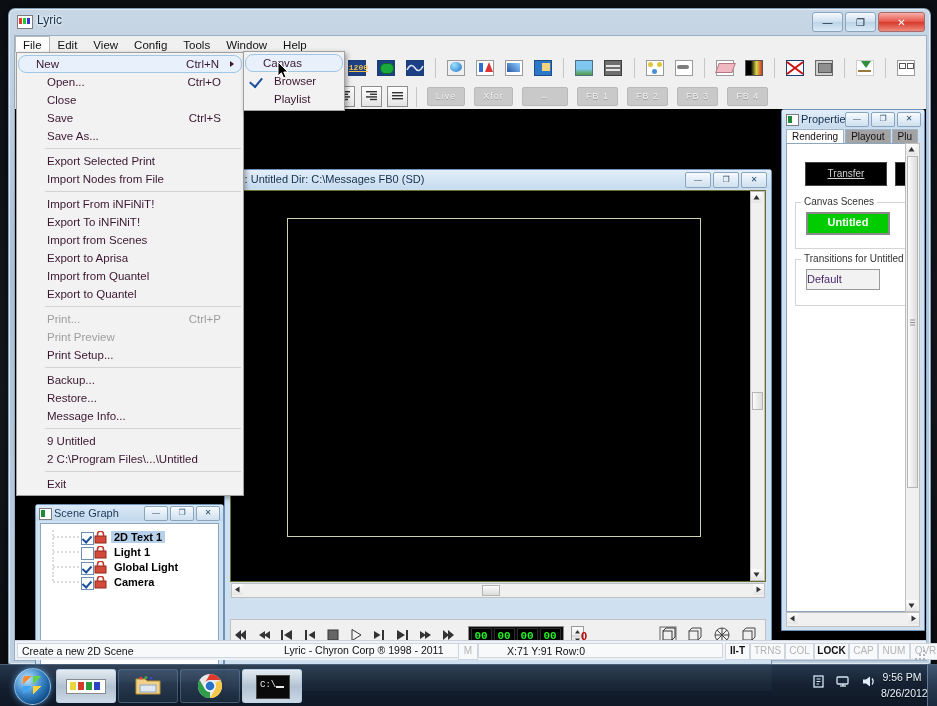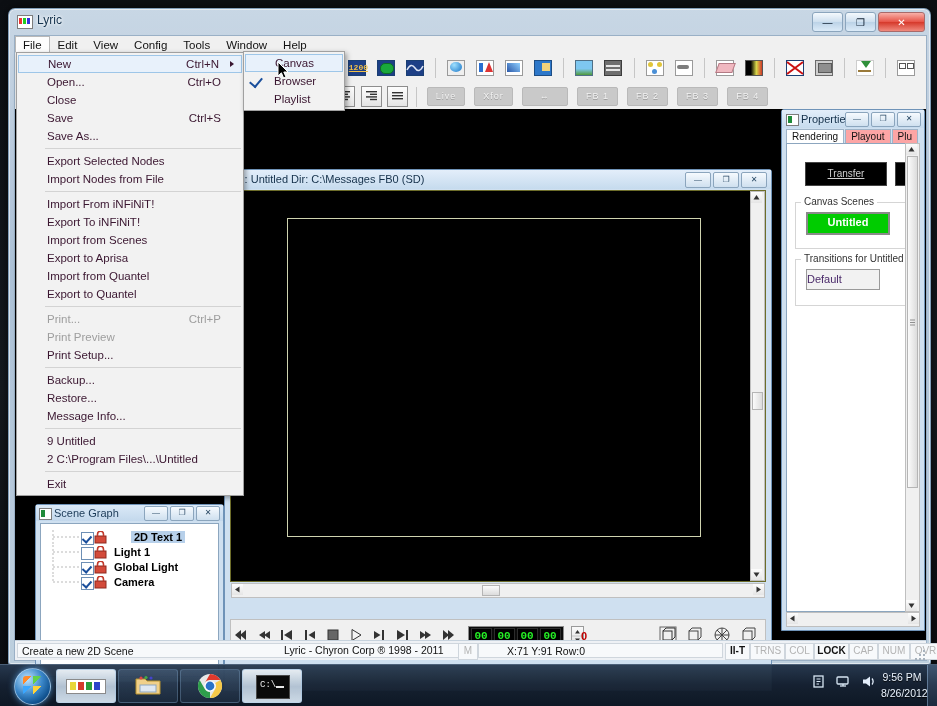--- a/index.html
+++ b/index.html
@@ -71,21 +71,21 @@
   .sgtitle .bg{position:absolute;right:3px;top:1px;display:flex;gap:2px;}
   .sgtitle .bg i{width:22px;height:13px;border:1px solid #8ba5bd;border-radius:2px;background:linear-gradient(180deg,#f6fafe,#cfe0ef);
                  font-style:normal;font-size:8px;color:#2a4a66;text-align:center;line-height:12px;}
   .sgbody{position:absolute;left:4px;top:18px;right:4px;bottom:4px;background:#fff;border:1px solid #8ca6bf;overflow:hidden;}
   .node{height:15px;position:relative;}
   .node .tree{position:absolute;left:4px;top:0;width:36px;height:15px;}
   .node .chk{position:absolute;left:40px;top:2px;width:11px;height:11px;border:1px solid #6d8fb5;background:#fff;}
   .node .chk.on:after{content:"";position:absolute;left:2px;top:1px;width:4px;height:7px;border:solid #1a4f9c;border-width:0 2px 2px 0;transform:rotate(42deg);}
   .node .lock{position:absolute;left:53px;top:1px;width:13px;height:13px;}
   .node .lbl{position:absolute;left:70px;top:1px;font-size:11px;font-weight:bold;color:#000;padding:0 3px;}
-  .node .lbl.sel{background:#b7d0ea;color:#000;margin-left:20px;}
+  .node .lbl.sel{background:#b7d0ea;color:#000;}
 
   
   .cvwin{position:absolute;left:209px;top:60px;width:546px;height:520px;background:#cfe0f0;border:1px solid #6f93b8;border-radius:3px 3px 0 0;}
   .cvtitle{position:absolute;left:0;top:0;right:0;height:19px;background:linear-gradient(180deg,#e3eefa,#c6dbee);}
   .cvtitle .tx{position:absolute;left:8px;top:3px;font-size:11px;color:#14304a;}
   .cvtitle .bg{position:absolute;right:4px;top:2px;display:flex;gap:2px;}
   .cvtitle .bg i{width:24px;height:14px;border:1px solid #8ba5bd;border-radius:2px;background:linear-gradient(180deg,#f6fafe,#cfe0ef);
                  font-style:normal;font-size:8px;color:#2a4a66;text-align:center;line-height:13px;}
   .cvstage{position:absolute;left:5px;top:20px;right:5px;height:390px;background:#000;border:1px solid #6d6d2a;overflow:hidden;}
   .safe{position:absolute;left:56px;top:27px;width:412px;height:317px;border:1px solid #cfd3b0;}
@@ -110,21 +110,21 @@
   
   .prwin{position:absolute;left:766px;top:0px;width:142px;height:520px;background:#cfe0f0;border:1px solid #6f93b8;border-radius:3px 3px 0 0;}
   .prtitle{position:absolute;left:0;top:0;right:0;height:18px;background:linear-gradient(180deg,#e3eefa,#c6dbee);}
   .prtitle .ic{position:absolute;left:4px;top:4px;width:11px;height:10px;background:#fff;border:1px solid #7d7d7d;}
   .prtitle .ic b{position:absolute;left:1px;top:1px;width:4px;height:7px;background:#1f8b3a;display:block;}
   .prtitle .tx{position:absolute;left:19px;top:3px;font-size:11px;color:#14304a;}
   .prtitle .bg{position:absolute;right:3px;top:2px;display:flex;gap:2px;}
   .prtitle .bg i{width:22px;height:13px;border:1px solid #8ba5bd;border-radius:2px;background:linear-gradient(180deg,#f6fafe,#cfe0ef);
                  font-style:normal;font-size:8px;color:#2a4a66;text-align:center;line-height:12px;}
   .prtabs{position:absolute;left:4px;top:19px;right:4px;height:15px;}
-  .prtab{float:left;height:14px;padding:0 5px;border:1px solid #9fb4c8;border-bottom:none;background:#fca5a5;font-size:10px;line-height:14px;color:#111;margin-right:1px;}
+  .prtab{float:left;height:14px;padding:0 5px;border:1px solid #9fb4c8;border-bottom:none;background:#a3a3a3;font-size:10px;line-height:14px;color:#111;margin-right:1px;}
   .prtab.sel{background:#fff;}
   .prspin{float:right;}
   .prspin i{float:left;width:10px;height:14px;border:1px solid #9fb4c8;background:linear-gradient(180deg,#fafcff,#dde7f1);font-style:normal;font-size:8px;text-align:center;line-height:13px;color:#26558c;}
   .prbody{position:absolute;left:4px;top:33px;right:4px;bottom:18px;background:#fff;border:1px solid #8ca6bf;overflow:hidden;}
   .blkbtn{position:absolute;height:22px;background:#000;border:1px solid #444;color:#cfcfcf;font-size:10px;text-align:center;line-height:22px;text-decoration:underline;}
   .grp{position:absolute;border:1px solid #d5d5d5;}
   .grp>.cap{position:absolute;left:5px;top:-7px;background:#fff;padding:0 3px;font-size:10px;color:#333;}
   .greenbtn{position:absolute;background:#00cc00;border:2px solid #8a8a8a;color:#fff;font-size:11px;font-weight:bold;text-align:center;}
   .defbtn{position:absolute;background:#f2f2f2;border:1px solid #9a9a9a;color:#4a2a6a;font-size:11px;text-align:left;}
   .prvs{position:absolute;right:4px;top:33px;width:13px;bottom:18px;background:#f0f0f0;border:1px solid #bfbfbf;}
@@ -144,21 +144,21 @@
   .grip i{position:absolute;width:2px;height:2px;background:#a7b2bd;display:block;}
 
   
   .menu{position:absolute;background:#f2f2f2;border:1px solid #a0a0a0;box-shadow:2px 2px 5px rgba(0,0,0,.35);z-index:60;}
   .menu .gut{position:absolute;left:0;top:0;bottom:0;width:26px;background:#f2f2f2;}
   .menu ul{list-style:none;margin:0;padding:2px 0;position:relative;}
   .menu li{position:relative;height:18px;line-height:18px;padding:0 22px 0 30px;font-size:11.5px;color:#3a1630;white-space:nowrap;}
   .menu li.sep{height:1px;padding:0;margin:3px 2px 3px 28px;background:#d3d3d3;line-height:0;}
   .menu li .acc{position:absolute;right:22px;top:0;color:#3a1630;}
   .menu li .sub{position:absolute;right:7px;top:5px;border-left:4px solid #3a1630;border-top:3.5px solid transparent;border-bottom:3.5px solid transparent;}
-  .menu li.hi{background:#e8f1fb;border:1px solid #9ec6e8;border-radius:0;height:16px;line-height:16px;margin:0 1px;padding-left:29px;}
+  .menu li.hi{background:#e8f1fb;border:1px solid #9ec6e8;border-radius:8px;height:16px;line-height:16px;margin:0 1px;padding-left:17px;}
   .menu li.dis{color:#9e9e9e;}
   .menu li.dis .acc{color:#9e9e9e;}
   .menu li .chk{position:absolute;left:8px;top:3px;width:6px;height:10px;border:solid #1a4f9c;border-width:0 2px 2px 0;transform:rotate(40deg);}
 
   
   .cursor{position:absolute;z-index:99;width:12px;height:19px;}
 
   
   .taskbar{position:absolute;left:0;bottom:0;width:937px;height:41px;
      background:linear-gradient(180deg,rgba(40,58,80,.96),rgba(22,34,50,.97) 48%,rgba(14,24,38,.98));
@@ -653,21 +653,21 @@
 
   <div class="menu" style="left:16px;top:52px;width:226px;">
     <div class="gut"></div>
     <ul>
       <li class="hi"><span>New</span><span class="acc">Ctrl+N</span><span class="sub"></span></li>
       <li><span>Open...</span><span class="acc">Ctrl+O</span></li>
       <li><span>Close</span></li>
       <li><span>Save</span><span class="acc">Ctrl+S</span></li>
       <li><span>Save As...</span></li>
       <li class="sep"></li>
-      <li><span>Export Selected Nodes</span></li>
+      <li><span>Export Selected Print</span></li>
       <li><span>Import Nodes from File</span></li>
       <li class="sep"></li>
       <li><span>Import From iNFiNiT!</span></li>
       <li><span>Export To iNFiNiT!</span></li>
       <li><span>Import from Scenes</span></li>
       <li><span>Export to Aprisa</span></li>
       <li><span>Import from Quantel</span></li>
       <li><span>Export to Quantel</span></li>
       <li class="sep"></li>
       <li class="dis"><span>Print...</span><span class="acc">Ctrl+P</span></li>

